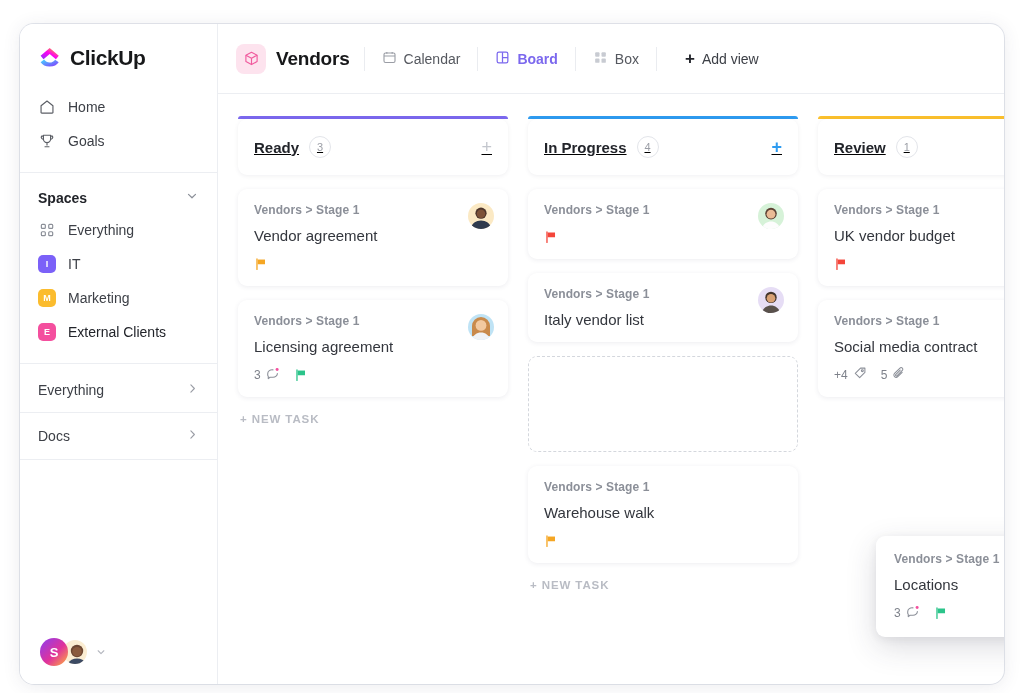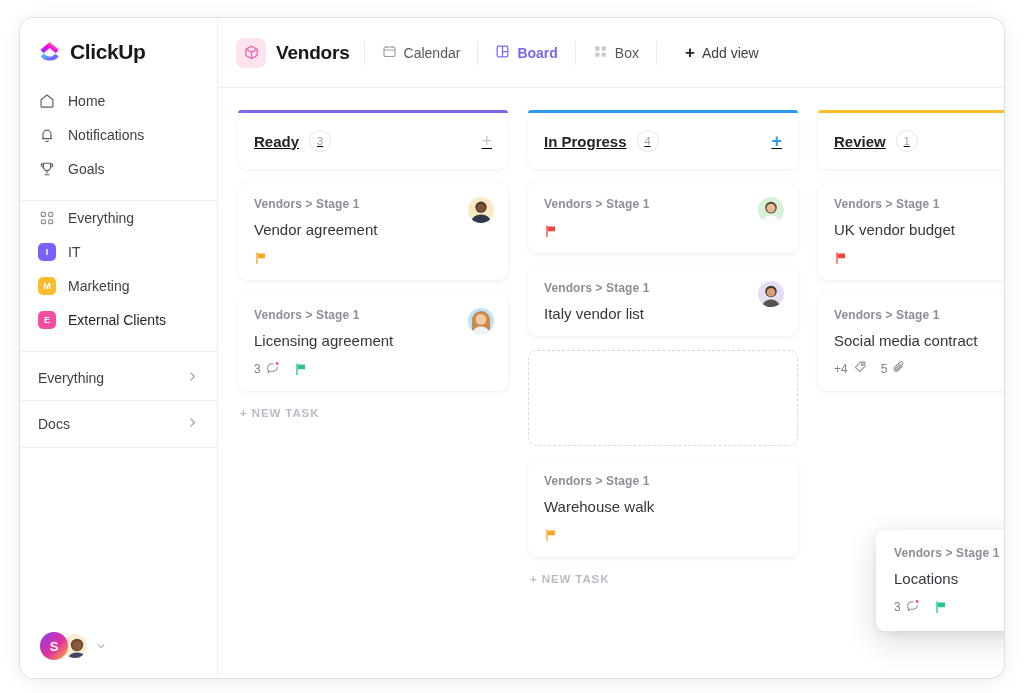--- a/index.html
+++ b/index.html
@@ -6,21 +6,21 @@
   html, body {
     width: 1024px; height: 693px;
     background: #ffffff;
     font-family: "Liberation Sans", sans-serif;
     overflow: hidden;
   }
 
   
   .app-window {
     position: absolute;
-    left: 20px; top: 18px;
+    left: 20px; top: 24px;
     width: 984px; height: 660px;
     background: #ffffff;
     border-radius: 14px;
     box-shadow: 0 2px 18px rgba(60,60,90,0.10), 0 0 0 1px rgba(225,228,235,0.85);
     overflow: hidden;
     display: flex;
   }
 
   
   .sidebar {
@@ -221,43 +221,41 @@
         <span class="ico">
           <svg viewBox="0 0 20 20" width="18" height="18" fill="none" stroke="#5c5f66" stroke-width="1.3" stroke-linejoin="round">
             <path d="M3.4 8.6 L10 3.4 L16.6 8.6 V16 a0.8 0.8 0 0 1-0.8 0.8 H4.2 A0.8 0.8 0 0 1 3.4 16 Z"></path>
           </svg>
         </span>
         <span class="lbl">Home</span>
       </div>
       <div class="nav-item">
         <span class="ico">
           <svg viewBox="0 0 20 20" width="18" height="18" fill="none" stroke="#5c5f66" stroke-width="1.3" stroke-linejoin="round">
-            <path d="M5.6 14 V9 a4.4 4.4 0 0 1 8.8 0 v5"></path>
-              <path d="M4.3 14 h11.4"></path>
-              <path d="M8.4 16.3 a1.7 1.7 0 0 0 3.2 0"></path>
-          </svg>
-        </span>
-        <span class="lbl">Notifications</span>
-      </div>
-      <div class="nav-item">
-        <span class="ico">
-          <svg viewBox="0 0 20 20" width="18" height="18" fill="none" stroke="#5c5f66" stroke-width="1.3" stroke-linejoin="round">
             <path d="M6 3.6 h8 v4.1 a4 4 0 0 1-8 0 Z"></path>
               <path d="M6 4.6 H4 a2 2 0 0 0 2.2 3.1"></path>
               <path d="M14 4.6 h2 a2 2 0 0 1-2.2 3.1"></path>
             <path d="M10 11.8 v3.1"></path>
               <path d="M7.3 16.4 h5.4"></path>
           </svg>
         </span>
         <span class="lbl">Goals</span>
       </div>
     </nav>
 
     <div class="divider"></div>
 
+    <div class="spaces-head">
+      <span class="t">Spaces</span>
+      <span>
+        <svg viewBox="0 0 16 16" width="14" height="14" fill="none" stroke="#8b8f98" stroke-width="1.4" stroke-linecap="round" stroke-linejoin="round">
+            <path d="M4 6.2 L8 10 L12 6.2"></path>
+          </svg>
+      </span>
+    </div>
 
     <div>
       <div class="space-item">
         <span class="space-badge" style="background:transparent;">
           <svg viewBox="0 0 18 18" width="17" height="17" fill="none" stroke="#8b8f98" stroke-width="1.25">
             <rect x="2.5" y="2.5" width="4.2" height="4.2" rx="1"></rect>
               <rect x="10.3" y="2.5" width="4.2" height="4.2" rx="1"></rect>
             <rect x="2.5" y="10.3" width="4.2" height="4.2" rx="1"></rect>
               <rect x="10.3" y="10.3" width="4.2" height="4.2" rx="1"></rect>
           </svg>

